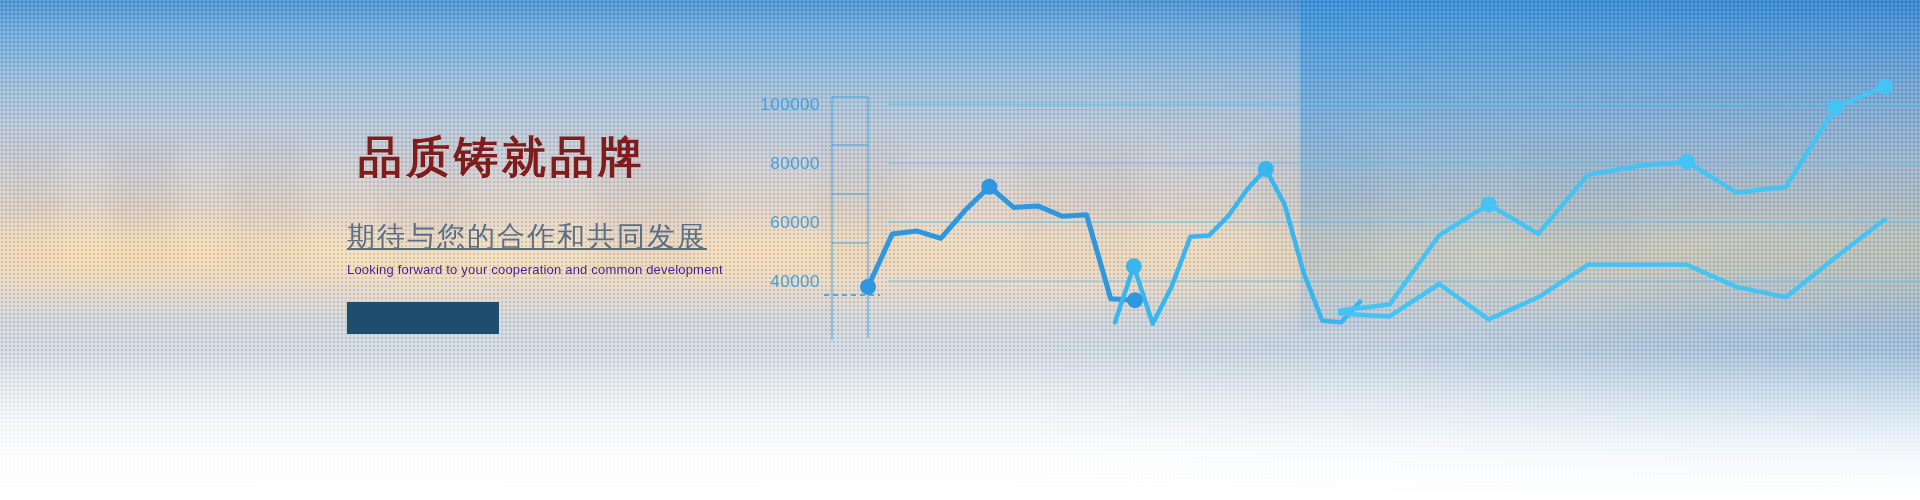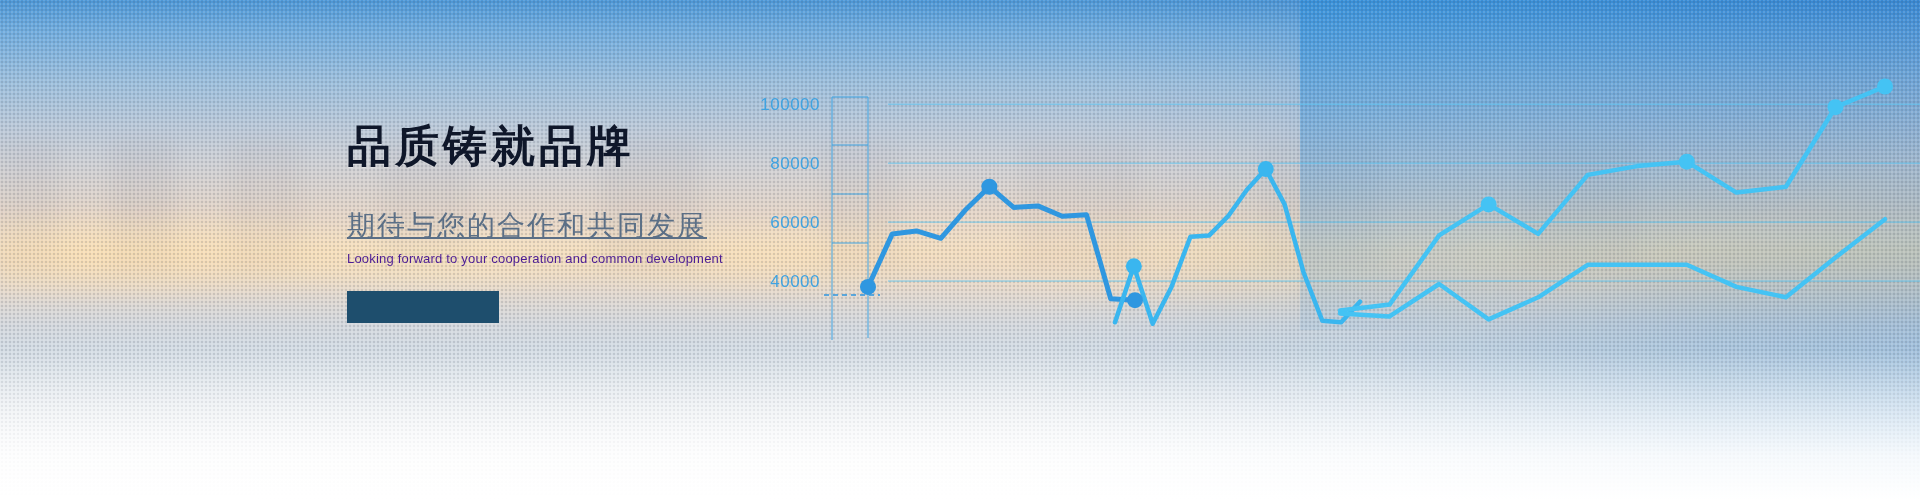--- a/index.html
+++ b/index.html
@@ -92,21 +92,21 @@
   
   .bg-bottomfade{
     position:absolute;left:0;right:0;bottom:0;height:150px;
     background:linear-gradient(to bottom, rgba(255,255,255,0), rgba(255,255,255,.85) 70%, #fff 100%);
   }
 
   
   .copy{position:absolute;left:347px;top:124px;width:430px;}
   .title{
     font-size:44px;line-height:1;letter-spacing:4px;
-    color:#0f172a;font-weight:700;margin:0;
+    color:#7f1d1d;font-weight:700;margin:11px;
     text-shadow:0 1px 0 rgba(255,255,255,.25);
   }
   .subtitle{
     font-size:28px;line-height:1;letter-spacing:2px;
     color:#5b6f86;font-weight:400;margin:44px 0 0 0;text-decoration:underline;
   }
   .subtitle-en{
     font-size:13px;line-height:1;letter-spacing:.2px;
     color:#4c1d95;font-weight:400;margin:12px 0 0 0;
   }

